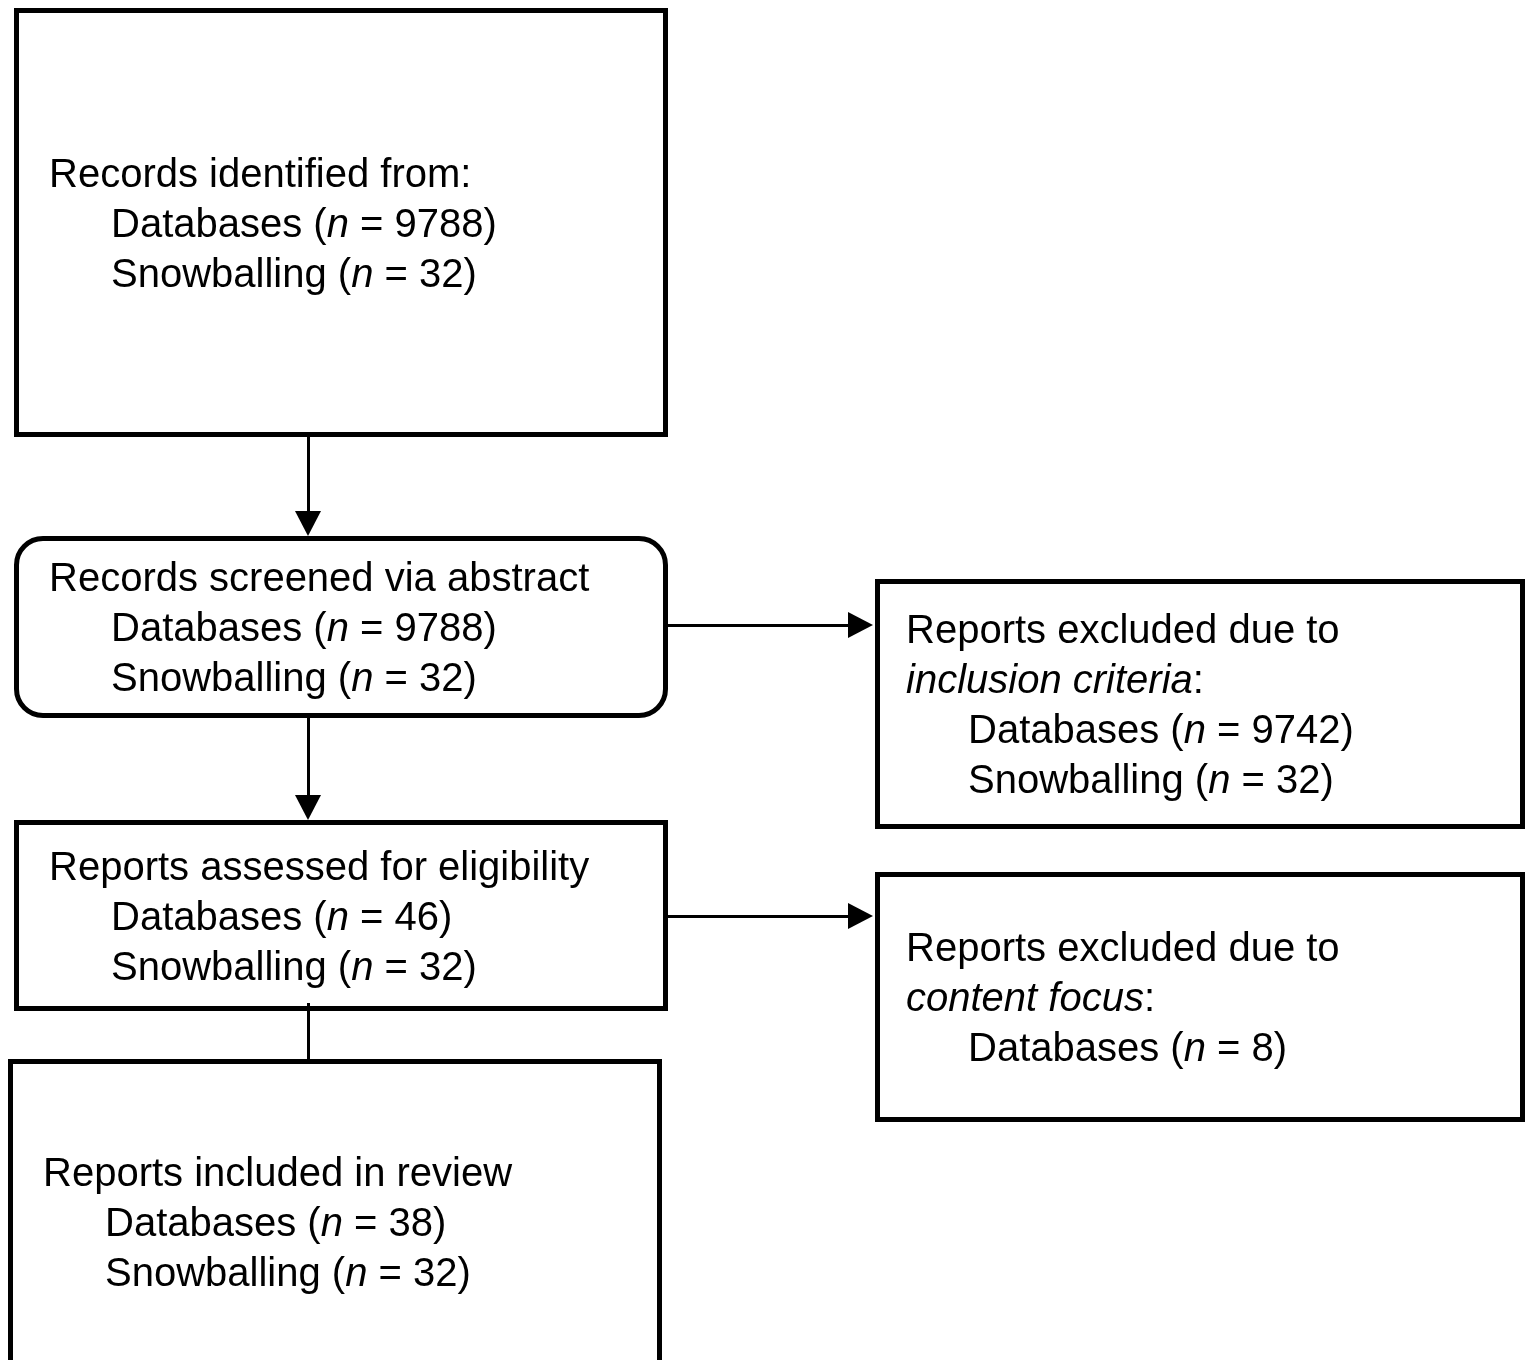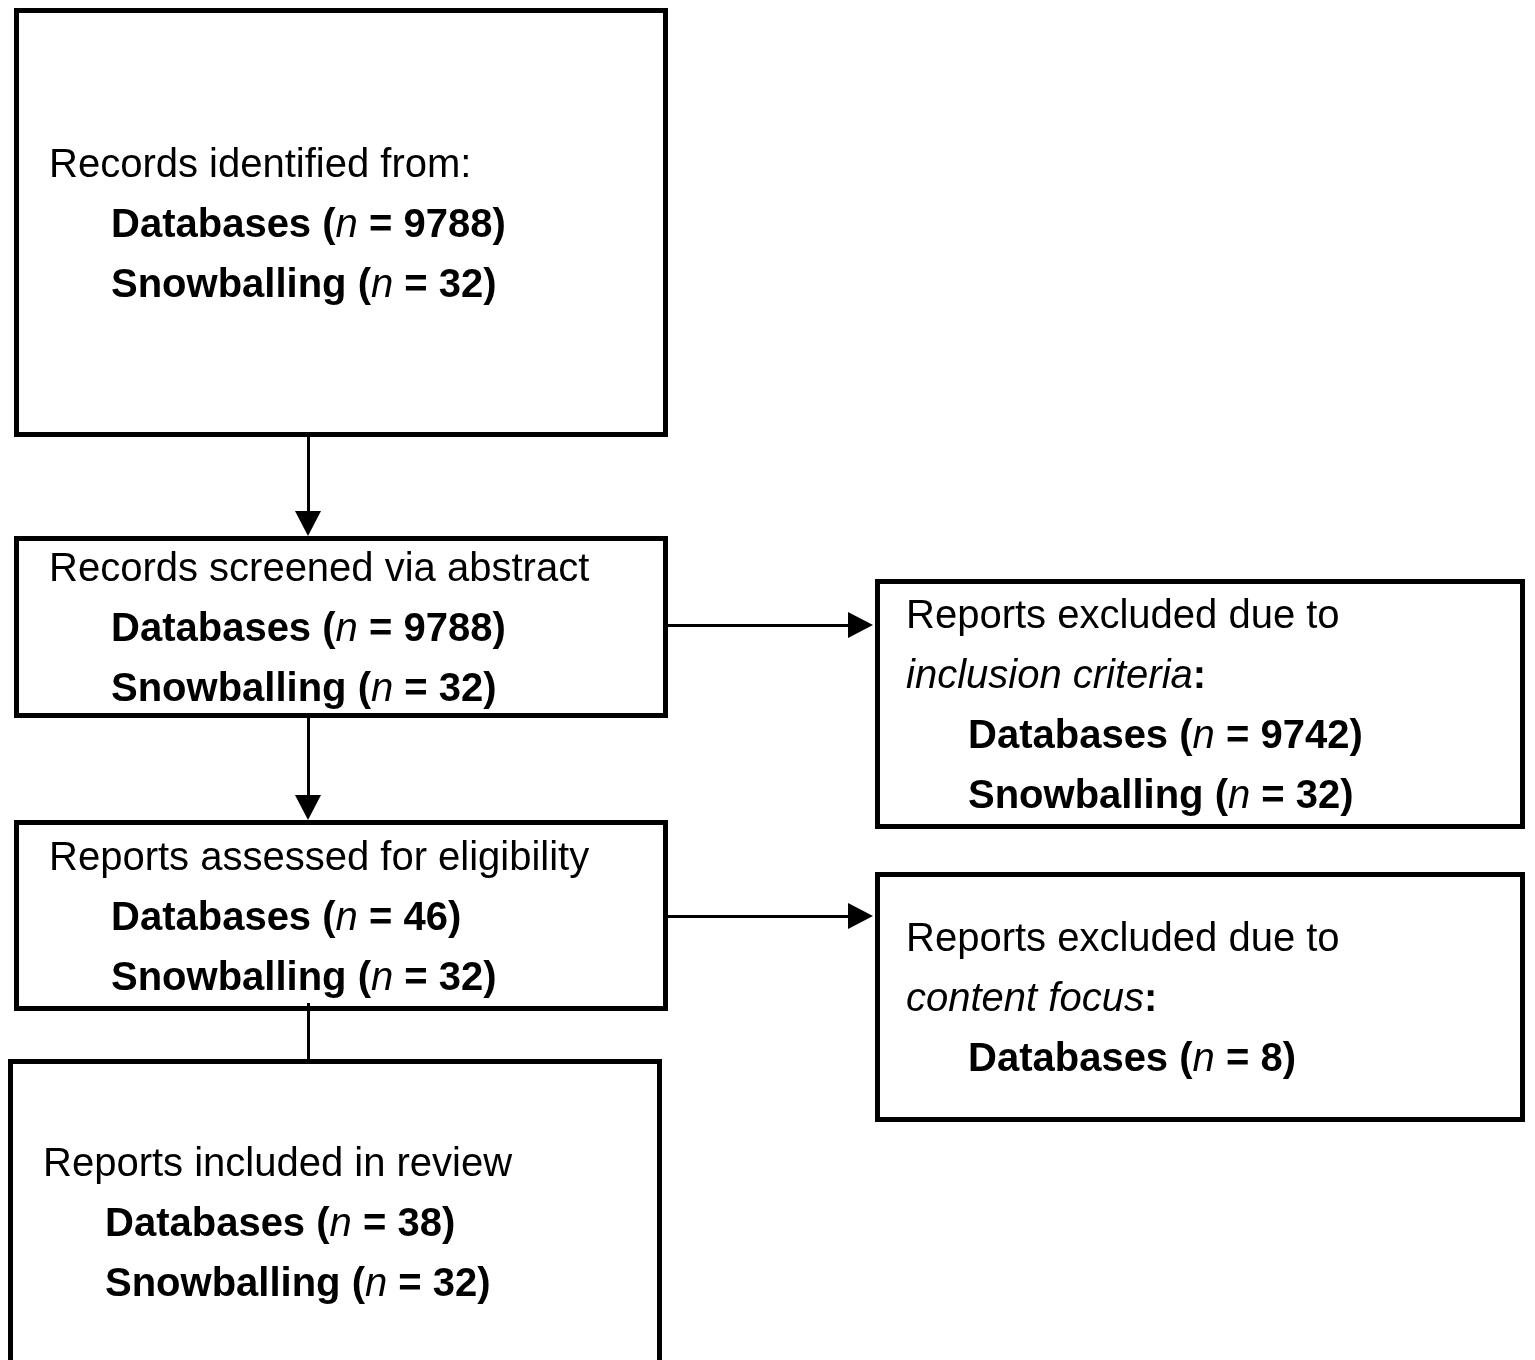--- a/index.html
+++ b/index.html
@@ -18,28 +18,27 @@
   .box {
     position: absolute;
     box-sizing: border-box;
     border: 5px solid #000000;
     background: #ffffff;
     display: flex;
     flex-direction: column;
     justify-content: center;
     font-size: 40px;
     line-height: 50px;
-    gap: 10px;
   }
   .left-box  { padding-left: 30px; padding-right: 10px; }
   .right-box { padding-left: 26px; padding-right: 10px; margin-top: 44px; }
   .bline { white-space: nowrap; }
   .item  { padding-left: 62px; }
   .nvar  { font-style: italic; }
-  .seg   { font-style: normal; font-weight: bold; }
+  .seg   { font-style: normal; }
   .vline {
     position: absolute;
     width: 3px;
     background: #000000;
   }
   .vhead {
     position: absolute;
     width: 0; height: 0;
     border-left: 13px solid transparent;
     border-right: 13px solid transparent;
@@ -69,21 +68,21 @@
       <span class="seg">Databases (</span><i class="nvar">n</i><span class="seg"> = 9788)</span>
     </div>
     <div class="bline item">
       <span class="seg">Snowballing (</span><i class="nvar">n</i><span class="seg"> = 32)</span>
     </div>
   </div>
 
   <div class="vline" style="left:307px; top:437px; height:78px;"></div>
   <div class="vhead" style="left:295px; top:511px;"></div>
 
-  <div class="box left-box" style="left:14px; top:536px; width:654px; height:182px;">
+  <div class="box left-box" style="left:14px; top:536px; width:654px; height:182px;border-radius:29px;">
     <div class="bline title">Records screened via abstract</div>
     <div class="bline item">
       <span class="seg">Databases (</span><i class="nvar">n</i><span class="seg"> = 9788)</span>
     </div>
     <div class="bline item">
       <span class="seg">Snowballing (</span><i class="nvar">n</i><span class="seg"> = 32)</span>
     </div>
   </div>
 
   <div class="hline" style="left:668px; top:624px; width:182px;"></div>

